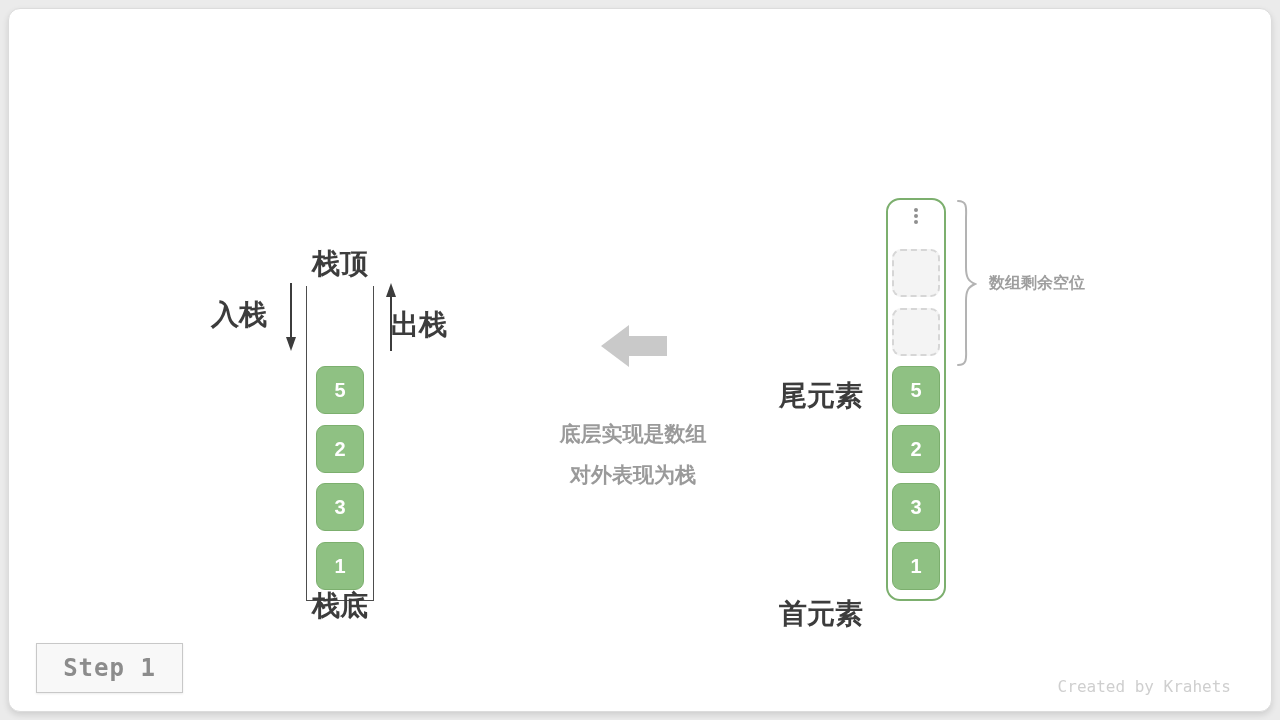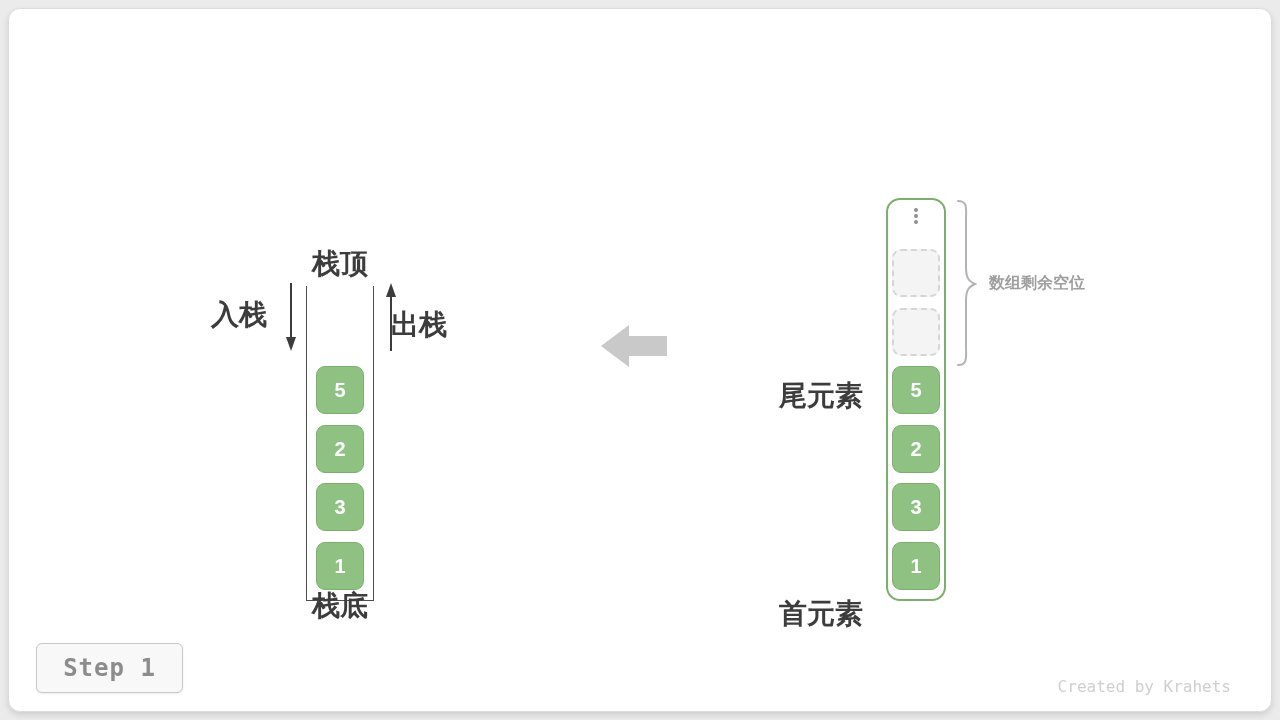--- a/index.html
+++ b/index.html
@@ -57,21 +57,21 @@
     margin:2px auto;
   }
   .ellipsis-wrap{left:905px;top:197px;width:4px;}
   .caption{
     left:482px;top:404px;width:284px;
     font-size:21px;font-weight:bold;color:#9A9A9A;
     line-height:41px;text-align:center;
   }
   .step-badge{
     left:27px;top:634px;width:147px;height:50px;
-    background:#F8F8F8;border:1px solid #C8C8C8;border-radius:6px;
+    background:#F8F8F8;border:1px solid #C8C8C8;border-radius:0;
     box-shadow:0 1px 2px rgba(0,0,0,0.08);
     display:flex;align-items:center;justify-content:center;
     font-family:"DejaVu Sans Mono","Liberation Mono",monospace;
     font-size:24px;font-weight:bold;color:var(--step-text);
     letter-spacing:1px;cursor:pointer;
   }
   .credit{
     right:40px;top:668px;
     font-family:"DejaVu Sans Mono","Liberation Mono",monospace;
     font-size:16px;color:#CFCFCF;
@@ -104,20 +104,24 @@
   <div class="abs cell" style="left:307px;top:416px;">2</div>
   <div class="abs cell" style="left:307px;top:474px;">3</div>
   <div class="abs cell" style="left:307px;top:533px;">1</div>
 
   <div class="abs label-dark center-text" style="left:271px;top:578px;width:120px;">栈底</div>
 
   <svg class="abs" style="left:592px;top:314px;" width="66" height="46" viewBox="0 0 66 46">
     <polygon points="0,23 28,2 28,13 66,13 66,33 28,33 28,44" fill="#C9C9C9"></polygon>
   </svg>
 
+  <div class="abs caption">
+    <div>底层实现是数组</div>
+    <div>对外表现为栈</div>
+  </div>
 
   <div class="abs array-container"></div>
 
   <div class="abs ellipsis-wrap">
     <div class="dot"></div>
       <div class="dot"></div>
       <div class="dot"></div>
   </div>
 
   <div class="abs cell-dashed" style="left:883px;top:240px;"></div>

